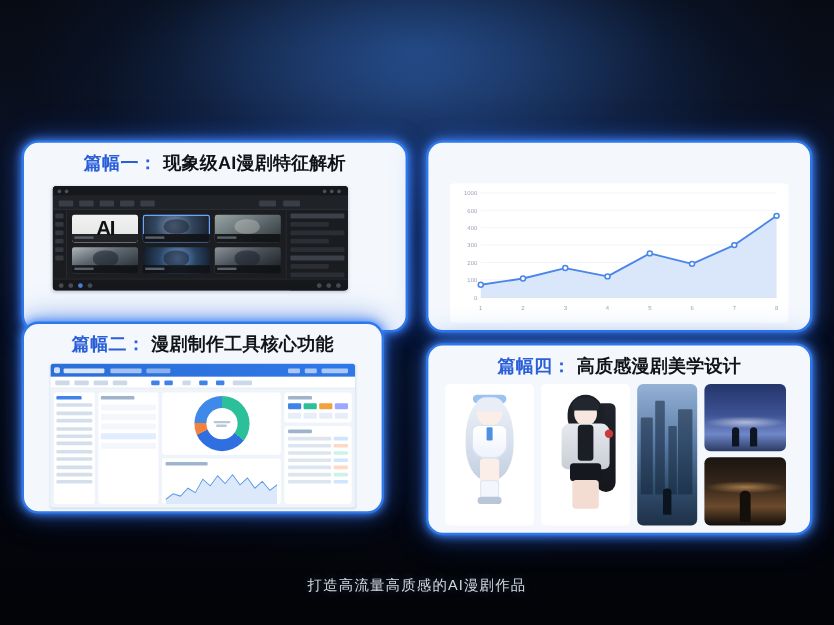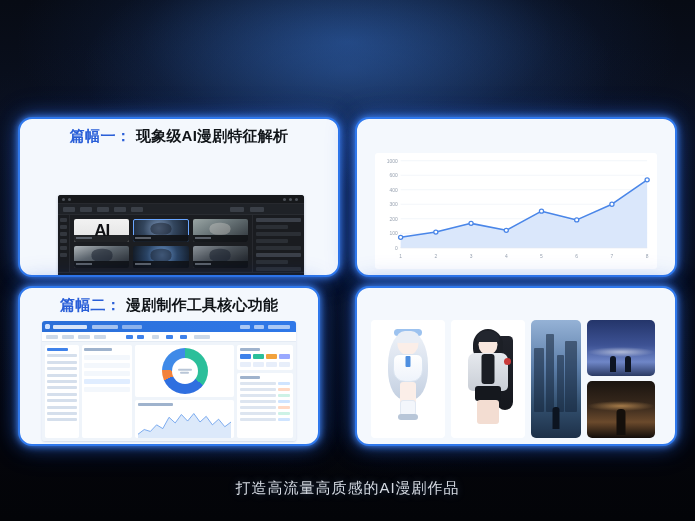--- a/index.html
+++ b/index.html
@@ -39,35 +39,34 @@
     position:absolute;
     background:#f4f8fd;
     border:2px solid #2f78ec;
     border-radius:14px;
     box-shadow:0 0 7px rgba(70,140,255,0.95), 0 0 17px rgba(45,110,235,0.55), 0 0 30px rgba(30,80,200,0.32);
     overflow:hidden;
     z-index:5;
   }
   #card1{ left:18px;  top:117px; width:322px; height:160px; }
   #card3{ left:355px; top:117px; width:322px; height:160px; }
-  #card2{ left:18px;  top:286px; width:302px; height:160px; }
+  #card2{ left:18px;  top:268px; width:302px; height:160px; }
   #card4{ left:355px; top:286px; width:322px; height:160px; }
 
   .card-head{ padding:8px 0 5px 0; text-align:center; white-space:nowrap; }
   .tag{ color:#2a5fd8; font-size:15px; font-weight:bold; letter-spacing:0.3px;text-align:center; }
   .head-title{ color:#101418; font-size:15px; font-weight:bold; margin-left:5px; letter-spacing:0.2px; }
 
   .card-body{ position:absolute; left:0; right:0; top:32px; bottom:0; }
 
   
   .editor{
-    position:absolute; left:38px; top:4px; width:246px; height:87px;
+    position:absolute; left:24px; top:4px; width:246px; height:87px;
     background:#1b1d21; border-radius:3px; overflow:hidden;
     box-shadow:0 1px 3px rgba(20,40,80,0.25);
-    margin-top:40px;
   }
   .ed-top{ height:9px; background:#16181b; border-bottom:1px solid #27292e; position:relative;}
   .ed-top .dot{ position:absolute; top:3px; width:3px;height:3px;border-radius:50%;background:#4c5158;}
   .ed-toolrow{ height:11px; background:#1f2227; border-bottom:1px solid #292c31; position:relative;}
   .ed-toolrow .tl{ position:absolute; top:3px; height:5px; background:#3a3f47; border-radius:1px;}
   .ed-main{ position:absolute; left:0; right:0; top:20px; bottom:10px; display:flex;}
   .ed-left{ width:12px; background:#1a1c20; border-right:1px solid #27292e; padding-top:3px;}
   .ed-left i{ display:block; width:7px;height:4px;margin:0 auto 3px auto;background:#33373e;border-radius:1px;}
   .ed-grid{ flex:1; padding:4px; display:grid; grid-template-columns:repeat(3,1fr); grid-template-rows:repeat(2,1fr); gap:4px;}
   .thumb{ position:relative; border-radius:2px; overflow:hidden; background:#2a2d33;}
@@ -169,21 +168,21 @@
   .sc-bot{ width:68px; height:57px; background:linear-gradient(180deg,#1a1410 0%,#3a2a1d 45%,#6b4a2c 72%,#120d0a 100%);}
   .bld{ position:absolute; bottom:22%; background:rgba(20,36,58,0.55); border-radius:1px;}
   .glowline{ position:absolute; left:0; right:0; top:48%; height:18%; background:radial-gradient(ellipse at 50% 50%, rgba(255,255,255,0.55), rgba(255,255,255,0) 70%);}
   .silh{ position:absolute; bottom:8%; left:50%; transform:translateX(-50%); width:7px; height:22px; background:#0c1420; border-radius:3px 3px 0 0;}
   .silh.s2{ width:6px; height:16px; background:#0d1422;}
   .silh.l{ left:38%;} .silh.r{ left:60%;}
   .warm{ position:absolute; left:50%; bottom:6%; transform:translateX(-50%); width:9px;height:26px;background:#140f0b;border-radius:4px 4px 0 0;}
 
   
   .footer{ position:absolute; left:0; top:479px; width:695px; text-align:center; z-index:4;}
-  .footer span{ color:#d5dae2; font-size:15px; letter-spacing:1px; text-shadow:0 0 8px rgba(120,170,240,0.30);}
+  .footer span{ color:#d5dae2; font-size:12px; letter-spacing:1px; text-shadow:0 0 8px rgba(120,170,240,0.30);}
 </style>
 </head>
 <body>
 
 <div id="stage">
 
 
   <div class="card" id="card1">
     <div class="card-head">
       <span class="tag">篇幅一：</span><span class="head-title">现象级AI漫剧特征解析</span>
@@ -441,20 +440,23 @@
                   <i class="tag1"></i>
                 </div>
             </div>
           </div>
         </div>
       </div>
     </div>
   </div>
 
   <div class="card" id="card4">
+    <div class="card-head">
+      <span class="tag">篇幅四：</span><span class="head-title">高质感漫剧美学设计</span>
+    </div>
     <div class="card-body">
       <div class="gal">
 
         <div class="char">
           <div class="ch-body a-hair"></div>
           <div class="ch-body a-bow"></div>
           <div class="ch-body a-head"></div>
           <div class="ch-body a-bang"></div>
           <div class="ch-body a-dress"></div>
           <div class="ch-body a-tie"></div>

